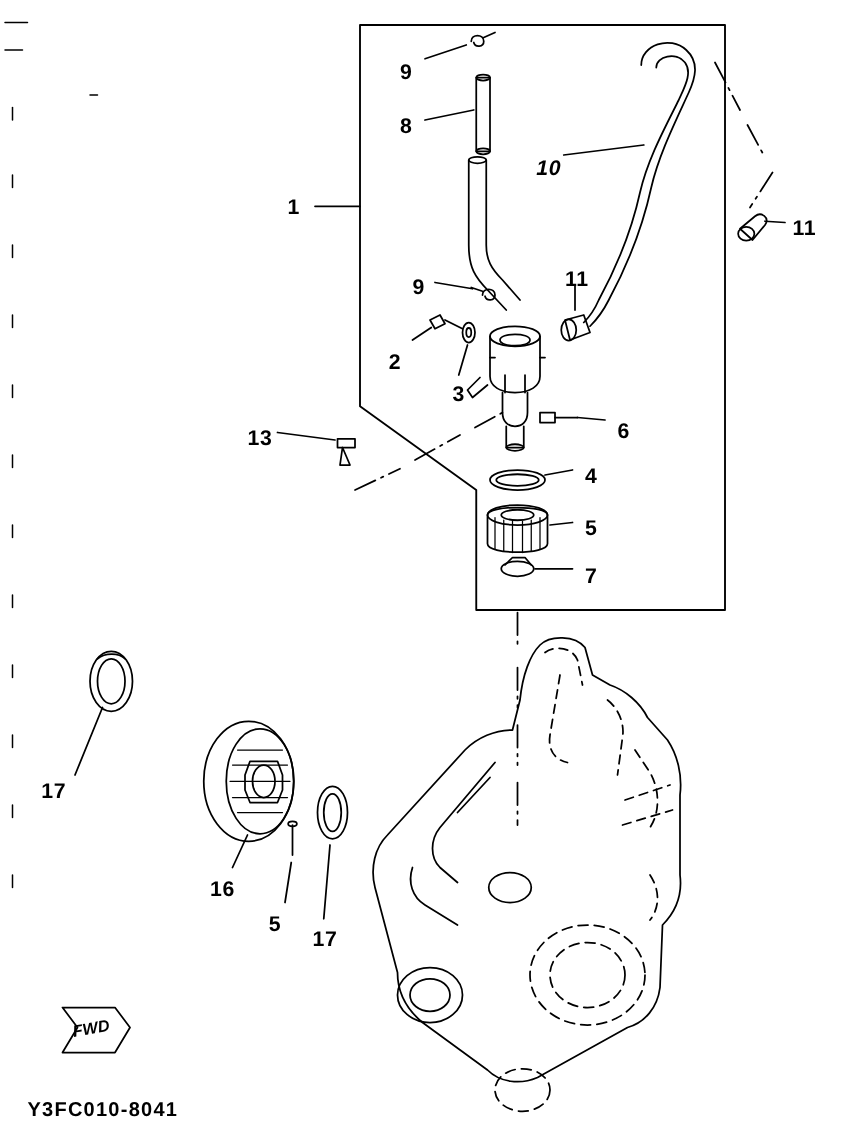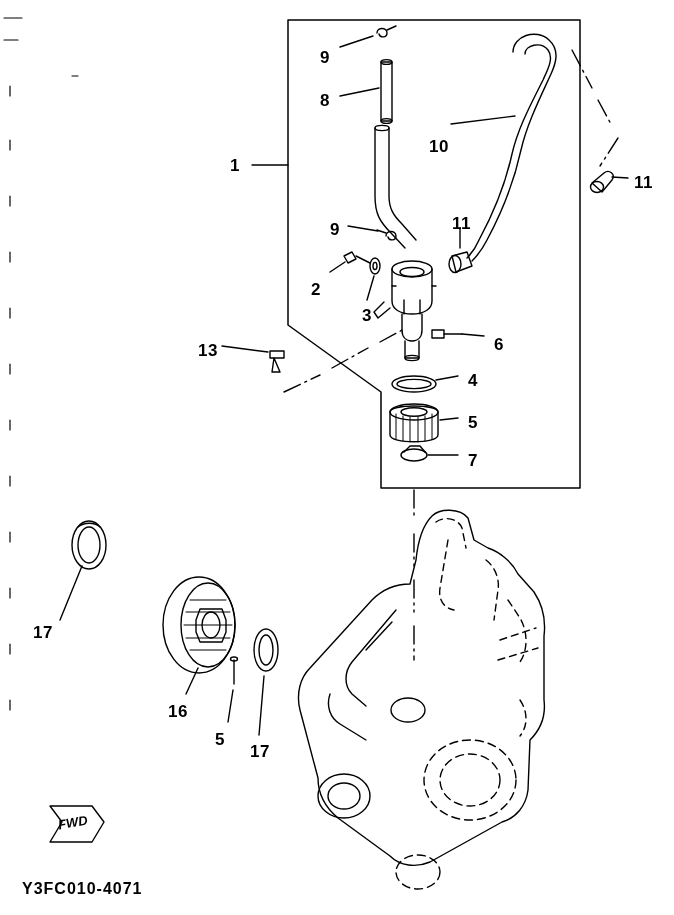--- a/index.html
+++ b/index.html
@@ -211,34 +211,34 @@
         <line x1="10" y1="532" x2="10" y2="542"></line>
         <line x1="10" y1="588" x2="10" y2="598"></line>
         <line x1="10" y1="644" x2="10" y2="654"></line>
         <line x1="10" y1="700" x2="10" y2="710"></line>
         <line x1="72" y1="76" x2="78" y2="76"></line>
       </g>
     </g>
   </svg>
 
   <div class="fwd-label">FWD</div>
-  <div class="partcode">Y3FC010-4071</div>
+  <div class="partcode">Y3FC010-8041</div>
 
   <div id="callout-layer">
       <div class="callout" style="left: 230px; top: 157px;">1</div>
       <div class="callout" style="left: 311px; top: 281px;">2</div>
       <div class="callout" style="left: 362px; top: 307px;">3</div>
       <div class="callout" style="left: 468px; top: 372px;">4</div>
       <div class="callout" style="left: 468px; top: 414px;">5</div>
       <div class="callout" style="left: 494px; top: 336px;">6</div>
       <div class="callout" style="left: 468px; top: 452px;">7</div>
       <div class="callout" style="left: 320px; top: 92px;">8</div>
       <div class="callout" style="left: 320px; top: 49px;">9</div>
       <div class="callout" style="left: 330px; top: 221px;">9</div>
-      <div class="callout" style="left: 429px; top: 138px;">10</div>
+      <div class="callout" style="left: 429px; top: 126px; font-style: italic;">10</div>
       <div class="callout" style="left: 452px; top: 215px;">11</div>
       <div class="callout" style="left: 634px; top: 174px;">11</div>
       <div class="callout" style="left: 198px; top: 342px;">13</div>
       <div class="callout" style="left: 168px; top: 703px;">16</div>
       <div class="callout" style="left: 215px; top: 731px;">5</div>
       <div class="callout" style="left: 33px; top: 624px;">17</div>
       <div class="callout" style="left: 250px; top: 743px;">17</div>
     </div>
 
 </div>

